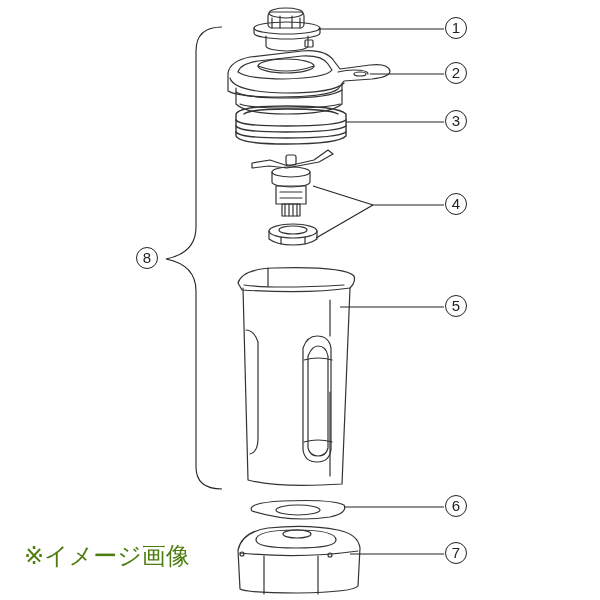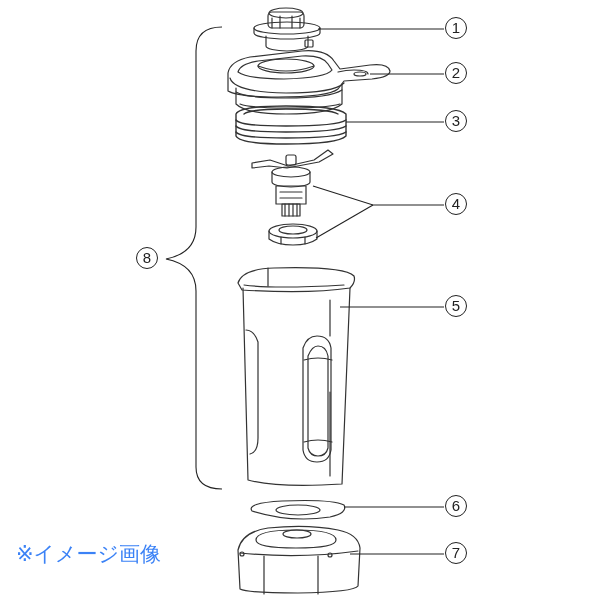--- a/index.html
+++ b/index.html
@@ -1,20 +1,20 @@
 <!DOCTYPE html>
 <html><head>
 <meta charset="utf-8">
 <style>
   html, body { margin: 0; padding: 0; background: #ffffff; }
   body { width: 600px; height: 600px; position: relative; overflow: hidden; font-family: "DejaVu Sans", sans-serif; }
   #diagram { position: absolute; left: 0; top: 0; width: 600px; height: 600px; }
   .callout-num { position: absolute; width: 20px; height: 20px; border: 1.3px solid #222; border-radius: 50%;
     font-family: "Liberation Sans", sans-serif; font-size: 15px; line-height: 20px; text-align: center; color: #222; box-sizing: content-box; }
-  .note { position: absolute; left: 16px; top: 540px; font-family: "DejaVu Sans", sans-serif; font-size: 21px; color: #3b82f6; letter-spacing: 0px; }
+  .note { position: absolute; left: 24px; top: 540px; font-family: "DejaVu Sans", sans-serif; font-size: 24px; color: #4d7c0f; letter-spacing: 0px; }
 </style>
 </head>
 <body>
 
 <svg id="diagram" viewBox="0 0 600 600" xmlns="http://www.w3.org/2000/svg">
   <g fill="none" stroke="#333" stroke-width="1.2" stroke-linejoin="round" stroke-linecap="round">
 
     <g>
       <ellipse cx="287" cy="28" rx="33" ry="6"></ellipse>
       <path d="M254 28 v5 a33 6 0 0 0 66 0 v-5"></path>

